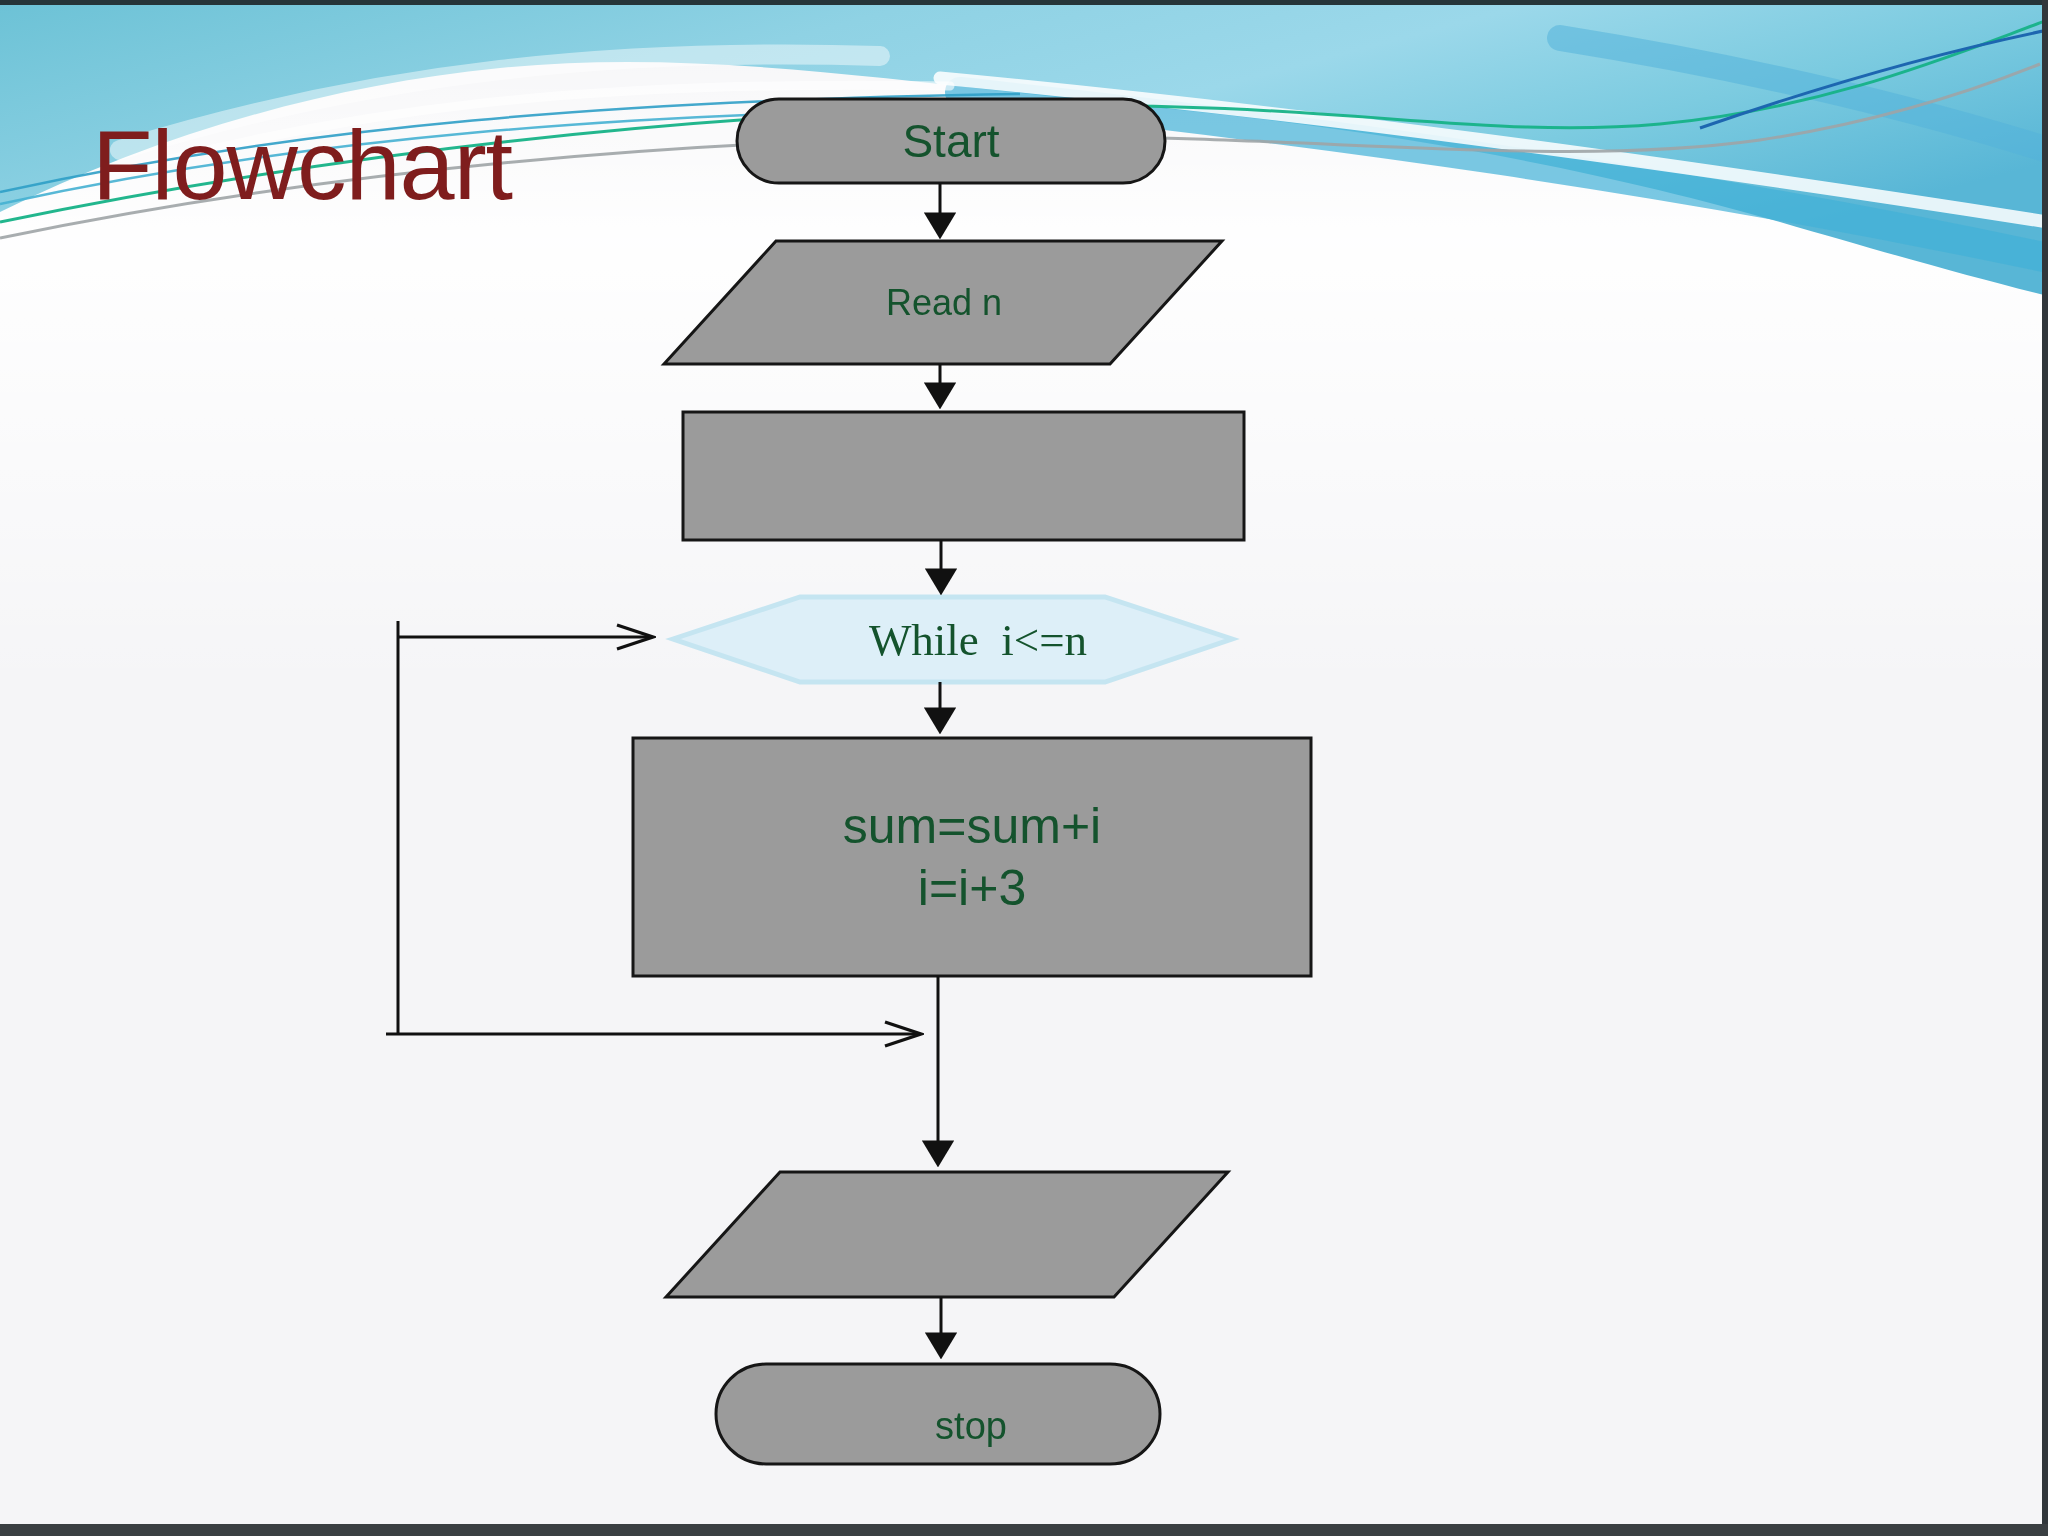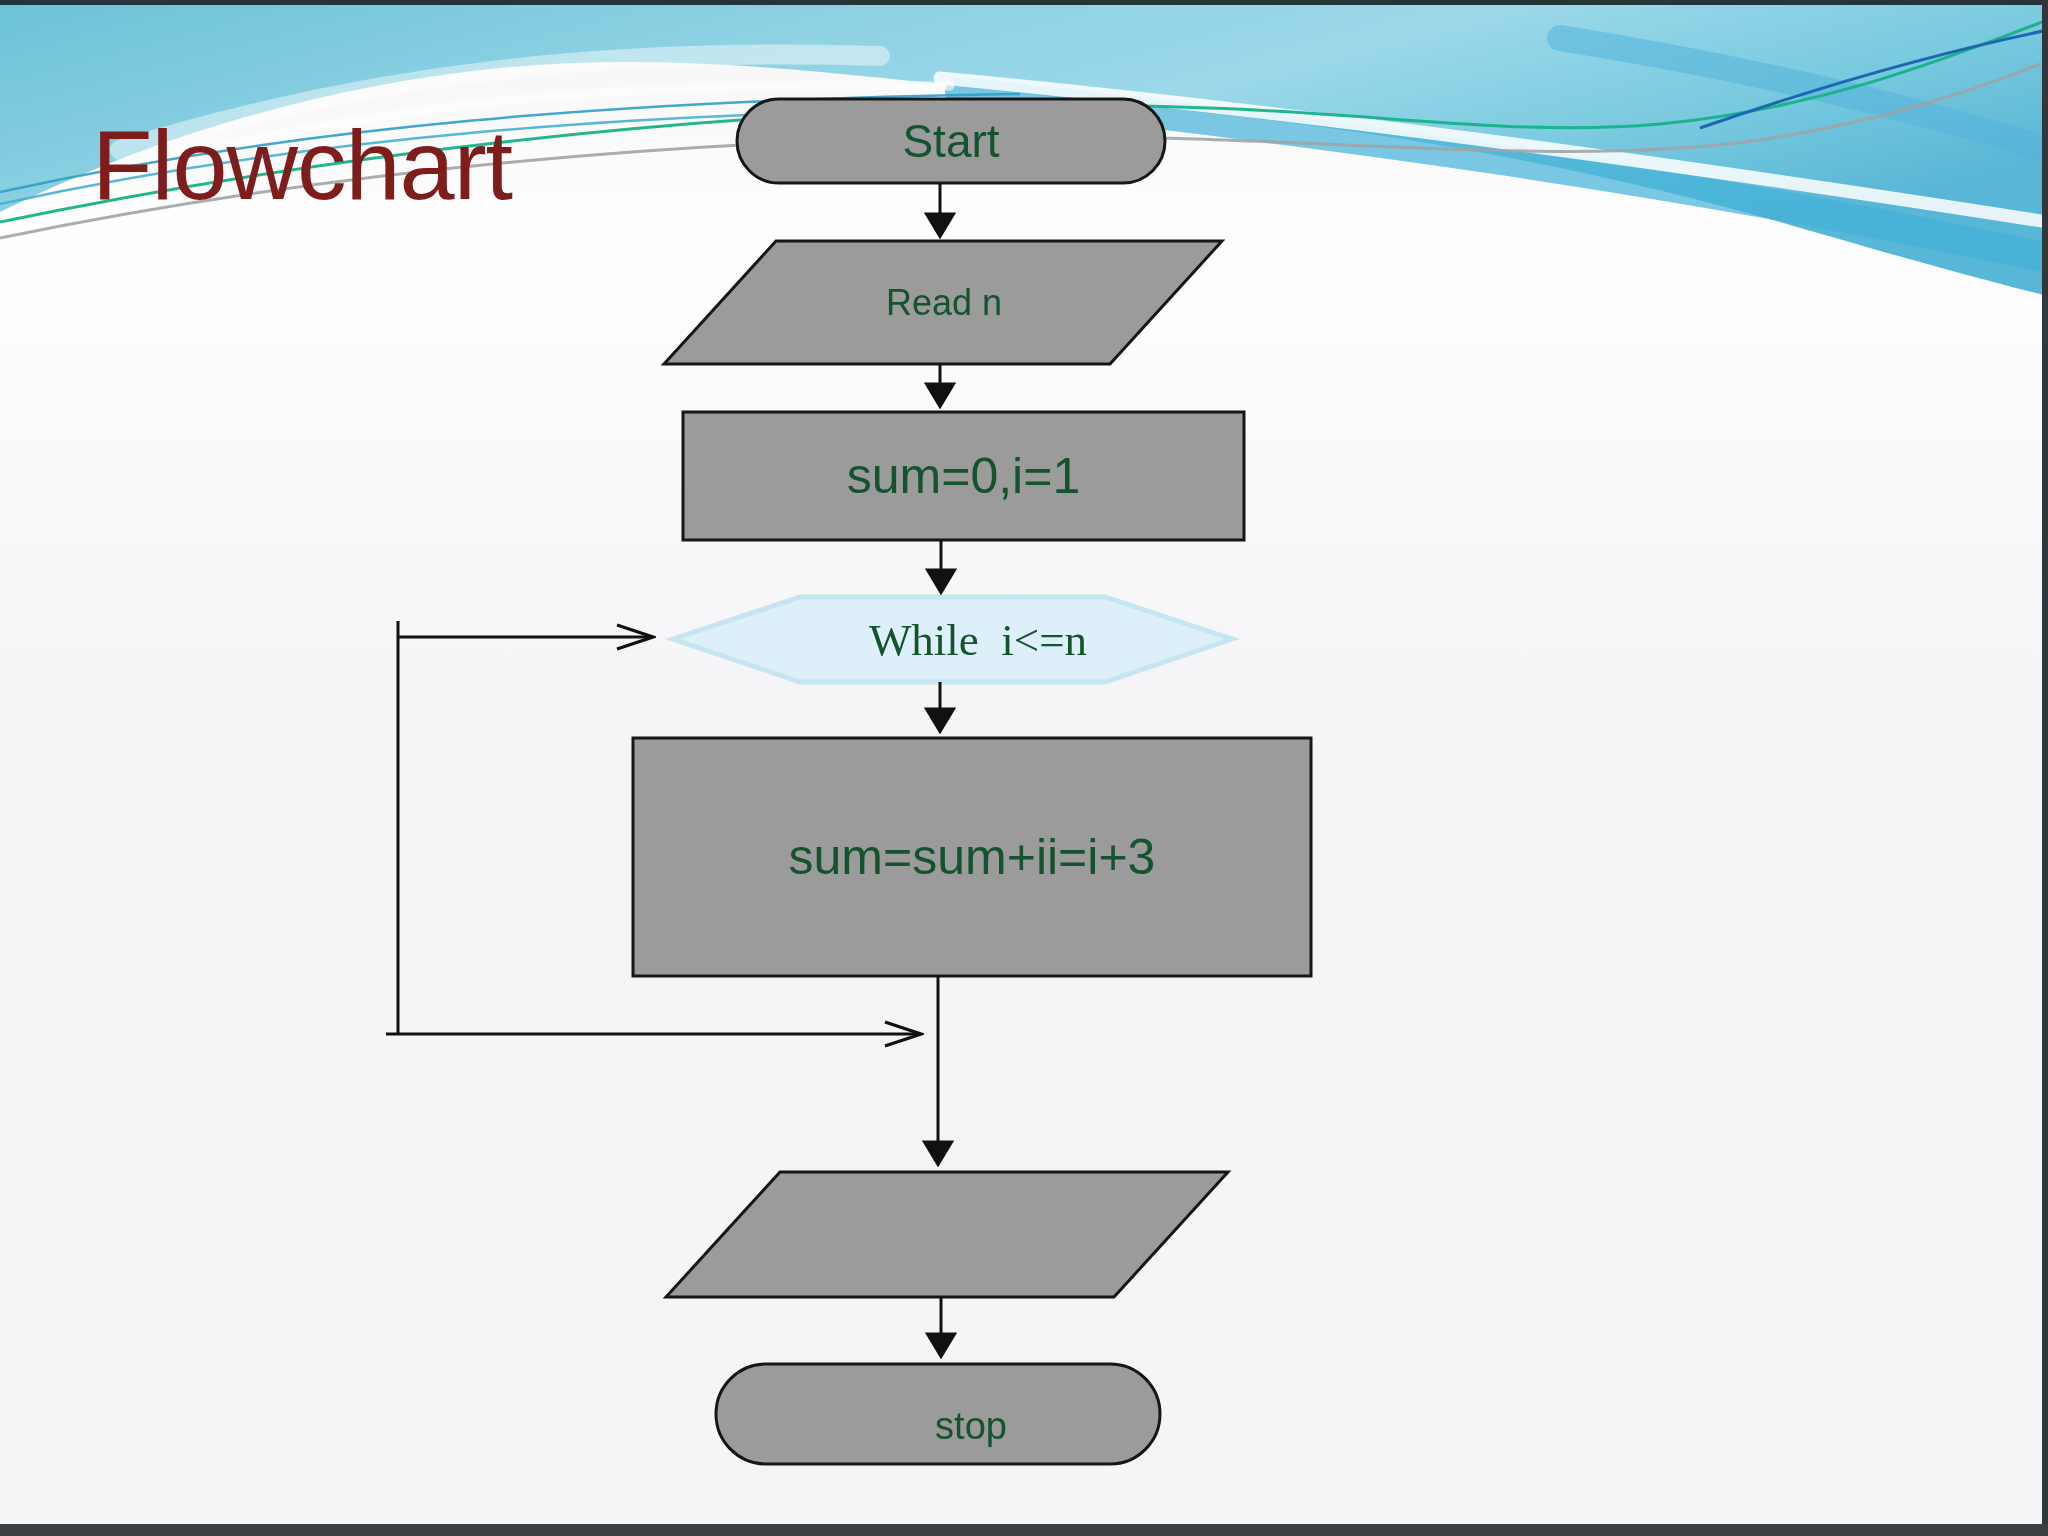--- a/index.html
+++ b/index.html
@@ -17,21 +17,21 @@
     font-size:99px;font-weight:normal;color:#7f1d1d;letter-spacing:-1px;
   }
   .start-lbl{left:737px;top:99px;width:428px;height:84px;font-size:46px;}
   .read-lbl{left:690px;top:241px;width:508px;height:123px;font-size:36px;}
   .init-lbl{left:683px;top:412px;width:561px;height:128px;font-size:50px;}
   .while-lbl{
     left:723px;top:597px;width:510px;height:85px;font-size:45px;
     font-family:"Liberation Serif",serif;
   }
   .body-lbl{
-    left:633px;top:738px;width:678px;height:238px;flex-direction:row;
+    left:633px;top:738px;width:678px;height:238px;flex-direction:column;
     font-size:50px;line-height:62px;border-radius:14px;
   }
   .print-lbl{left:666px;top:1172px;width:562px;height:125px;align-items:baseline;padding-top:38px;box-sizing:border-box;}
   .print-small{font-size:43px;}
   .print-big{font-size:55px;}
   .stop-lbl{left:749px;top:1364px;width:444px;height:124px;font-size:38px;}
   .footer{
     position:absolute;left:576px;top:1466px;font-size:33px;color:#156f85;
     white-space:pre;
   }
@@ -112,21 +112,20 @@
     <rect x="2042" y="0" width="6" height="1536" fill="#31373b"></rect>
     <rect x="0" y="1524" width="2048" height="12" fill="#3a3f42"></rect>
   </svg>
 
   <div class="title">Flowchart</div>
 
   <div class="lbl start-lbl">Start</div>
 
   <div class="lbl read-lbl">Read n</div>
 
-  <div class="lbl init-lbl">sum=0,i=1</div>
 
   <div class="lbl while-lbl">While  i&lt;=n</div>
 
   <div class="lbl body-lbl">
     <div>sum=sum+i</div>
     <div>i=i+3</div>
   </div>
 
 
   <div class="lbl stop-lbl">stop</div>

